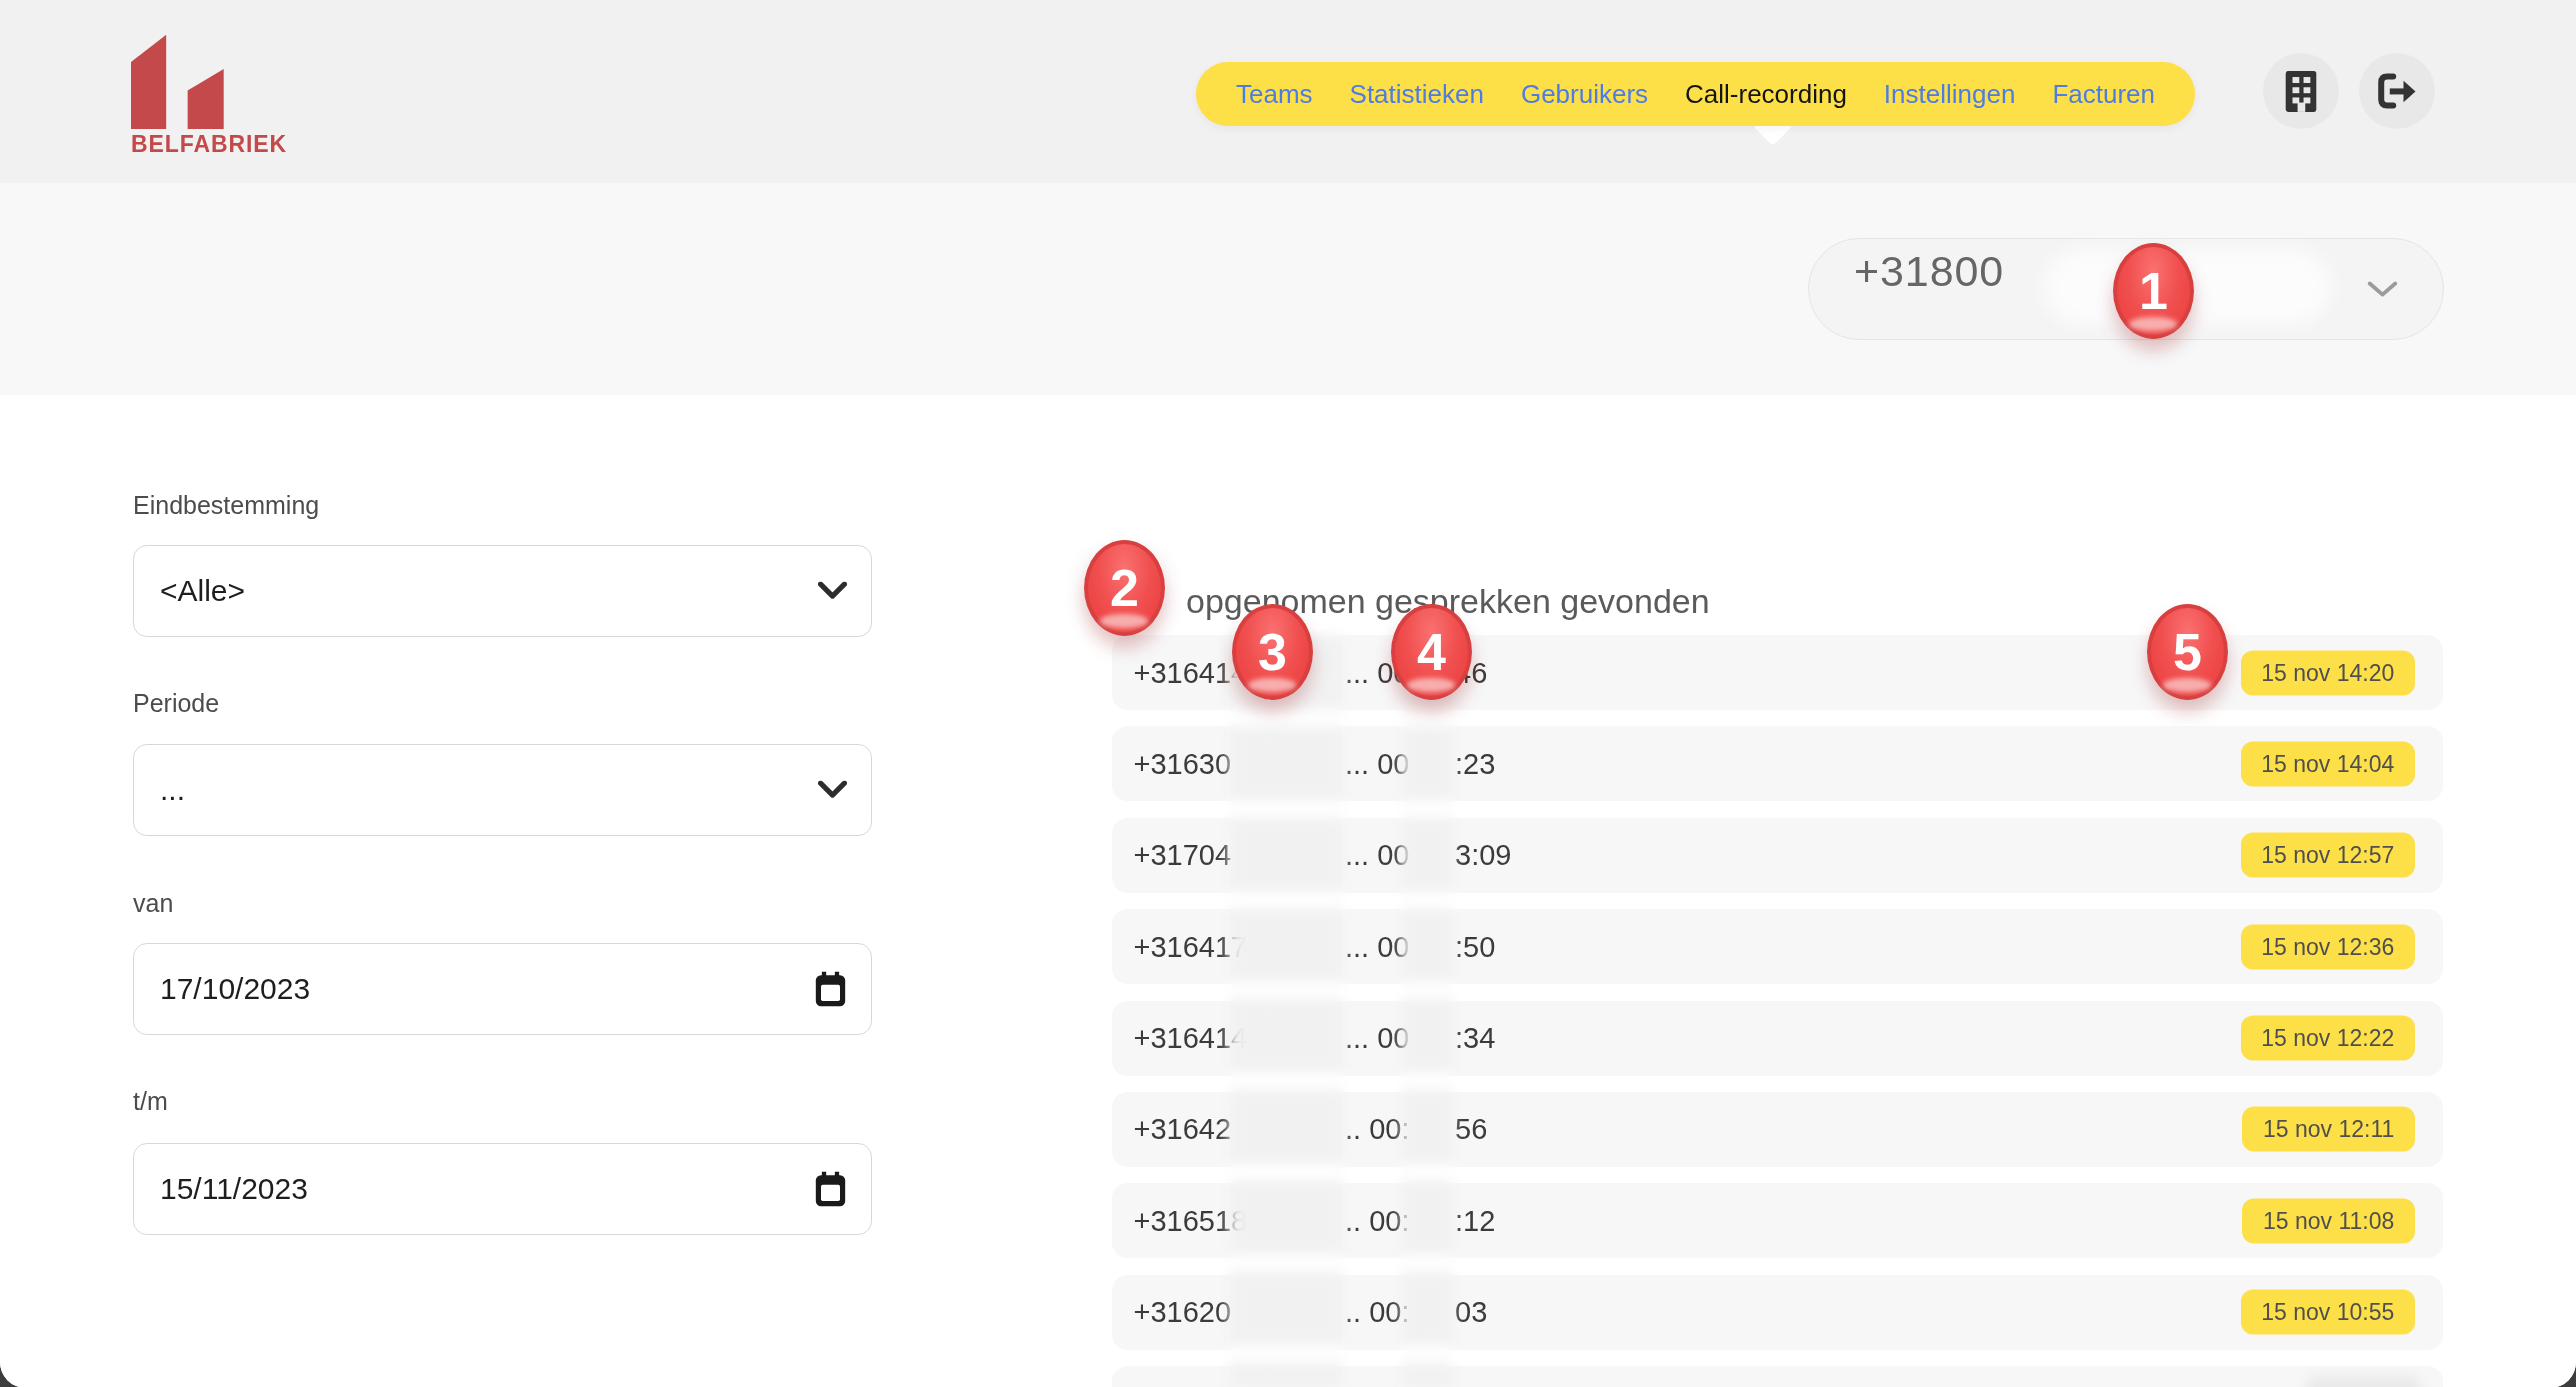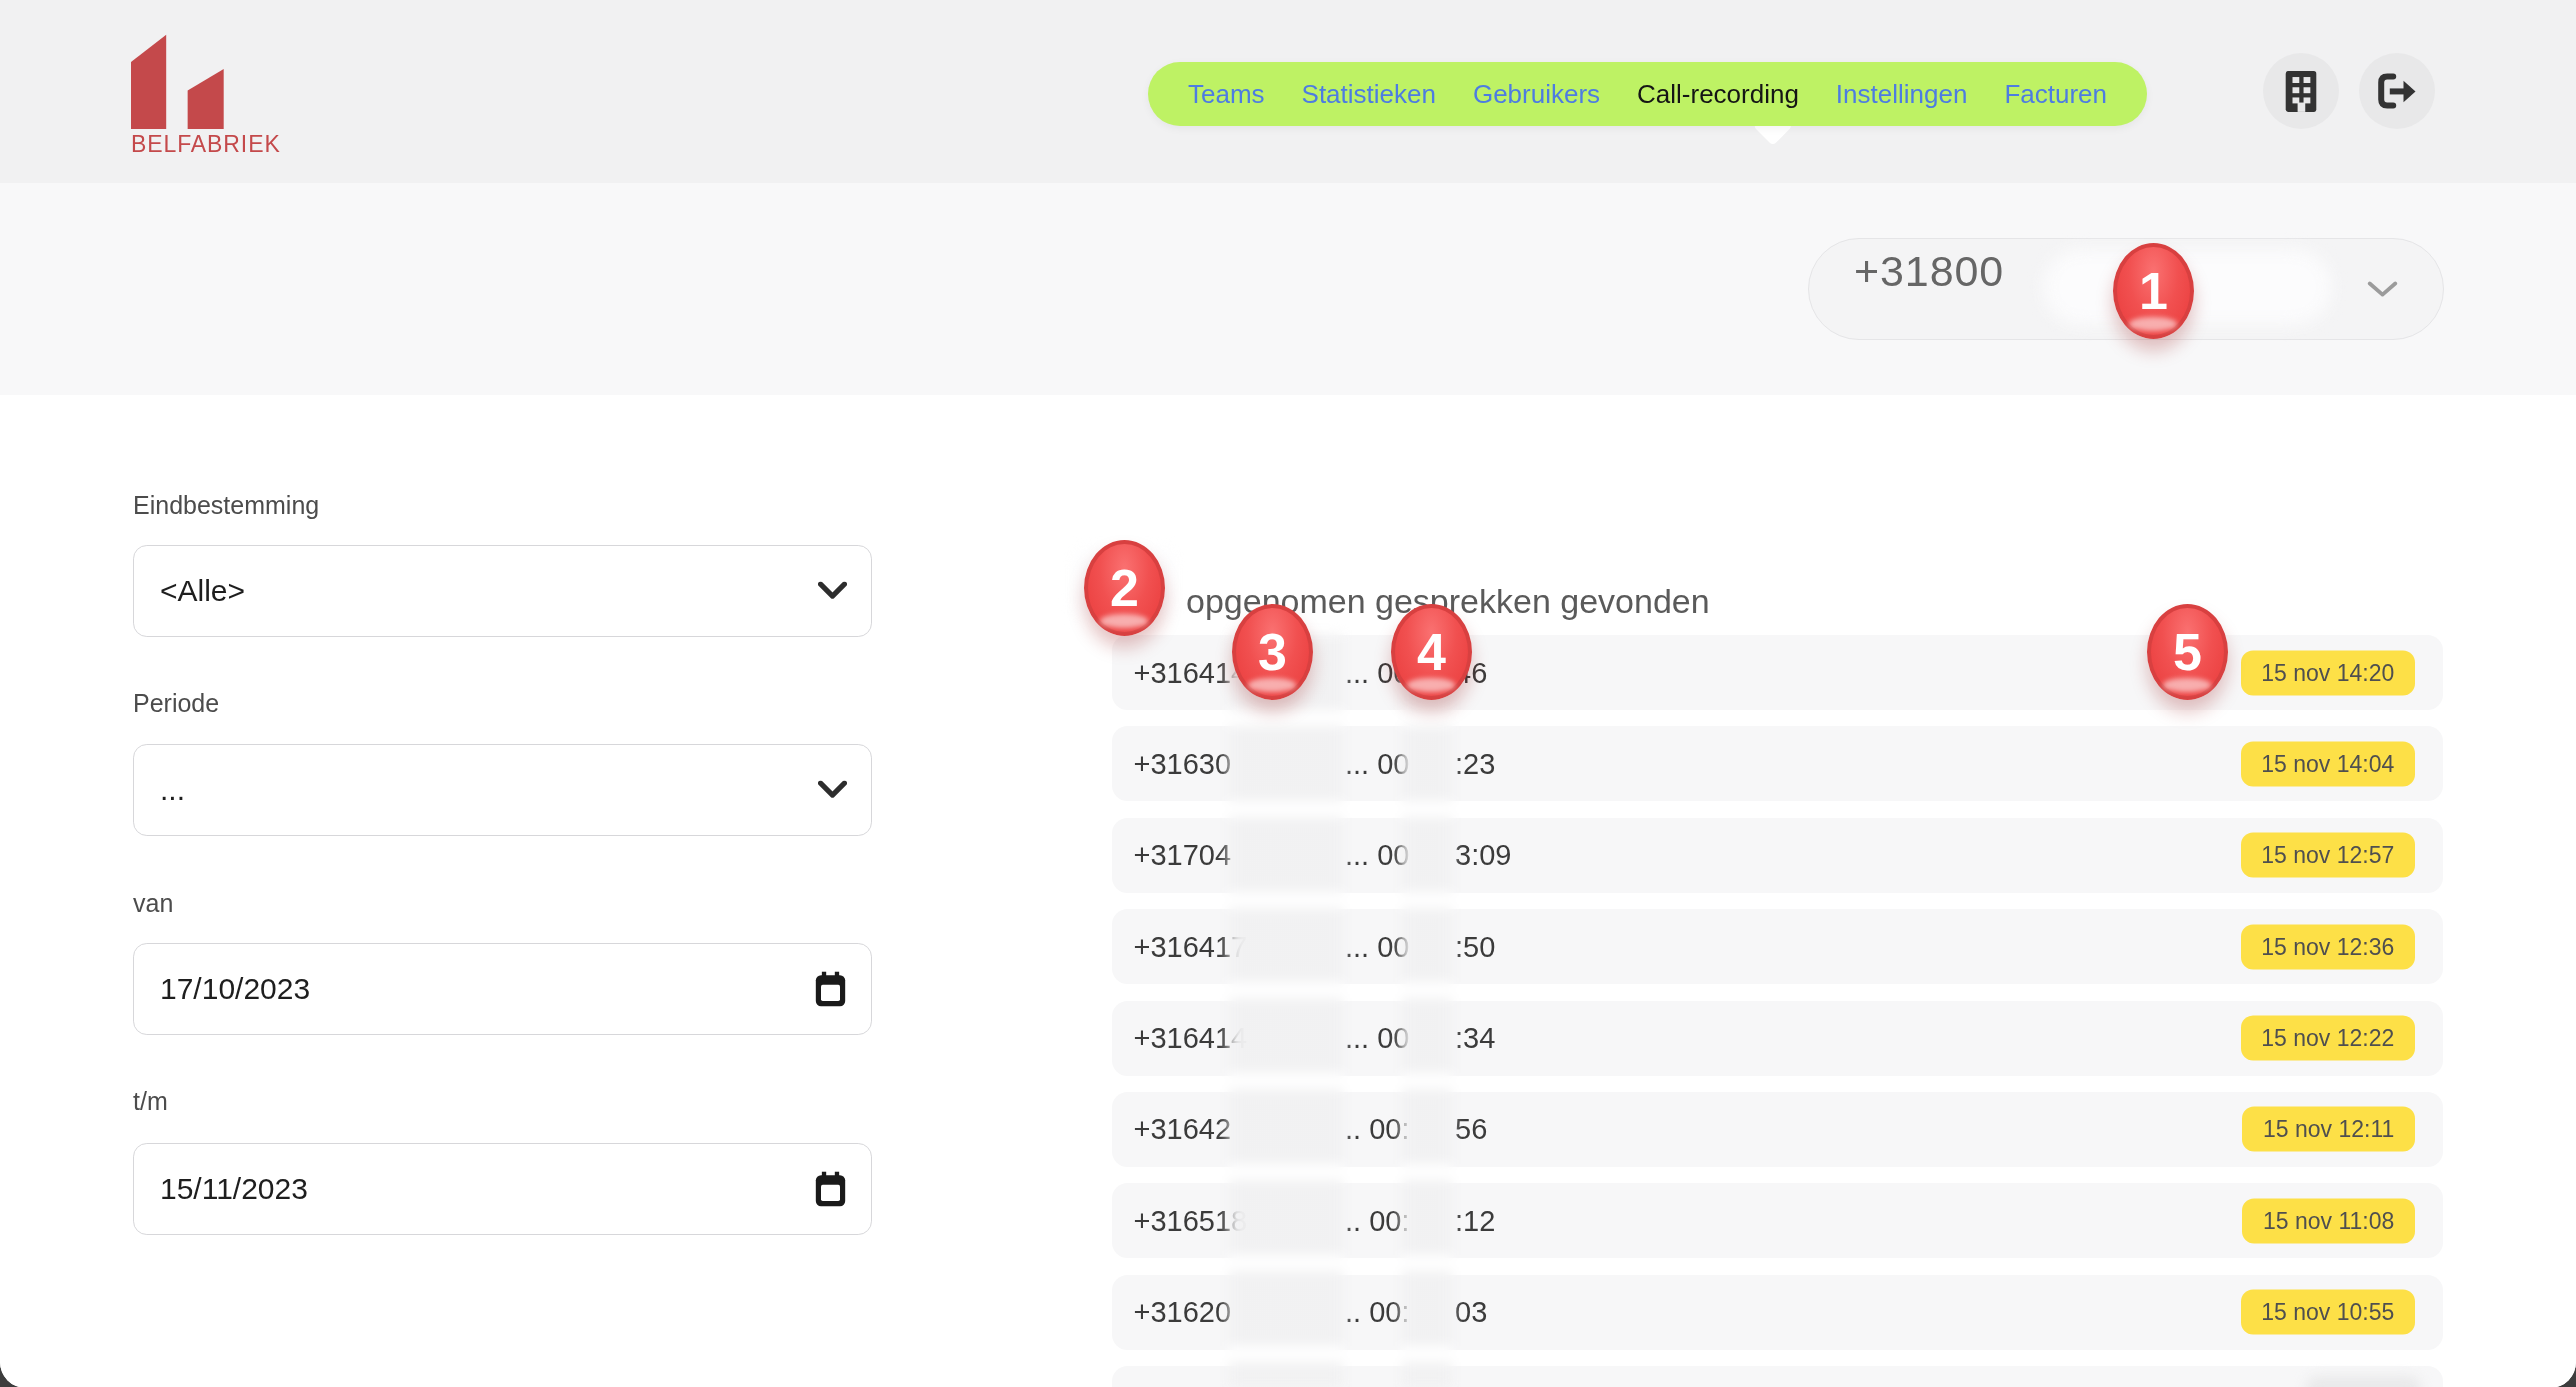--- a/index.html
+++ b/index.html
@@ -15,26 +15,26 @@
     border-radius:0 0 26px 26px;
   }
   
   .topbar{position:absolute;left:0;top:0;width:100%;height:183px;background:#f1f1f2;}
   .headerband{position:absolute;left:0;top:183px;width:100%;height:213px;background:#f8f8f9;}
   .content{position:absolute;left:0;top:395px;width:100%;height:993px;background:#ffffff;}
 
   .logo{position:absolute;left:131px;top:31px;width:172px;height:129px;}
   .logo-text{
     position:absolute;left:131px;top:131px;
-    font-size:23px;font-weight:400;letter-spacing:0.9px;color:#c4494b;
+    font-size:23px;font-weight:700;letter-spacing:0.9px;color:#c4494b;
   }
 
   .nav-pill{
-    position:absolute;left:1148px;top:62px;height:64px;width:999px;
-    background:#bef264;border-radius:32px;
+    position:absolute;left:1196px;top:62px;height:64px;width:999px;
+    background:#fde047;border-radius:32px;
     display:flex;align-items:center;justify-content:space-between;
     padding:0 40px;box-sizing:border-box;
     box-shadow:0 2.6px 8.6px rgba(0,0,0,.05);
     z-index:2;
   }
   .nav-item{font-size:26px;color:#4d7ce2;text-decoration:none;cursor:pointer;white-space:nowrap;}
   .nav-item.active{color:#151515;}
   .nav-caret{
     position:absolute;left:1759px;top:112px;width:27.6px;height:27.6px;
     background:#fff;transform:rotate(45deg);border-radius:4.3px;z-index:1;

